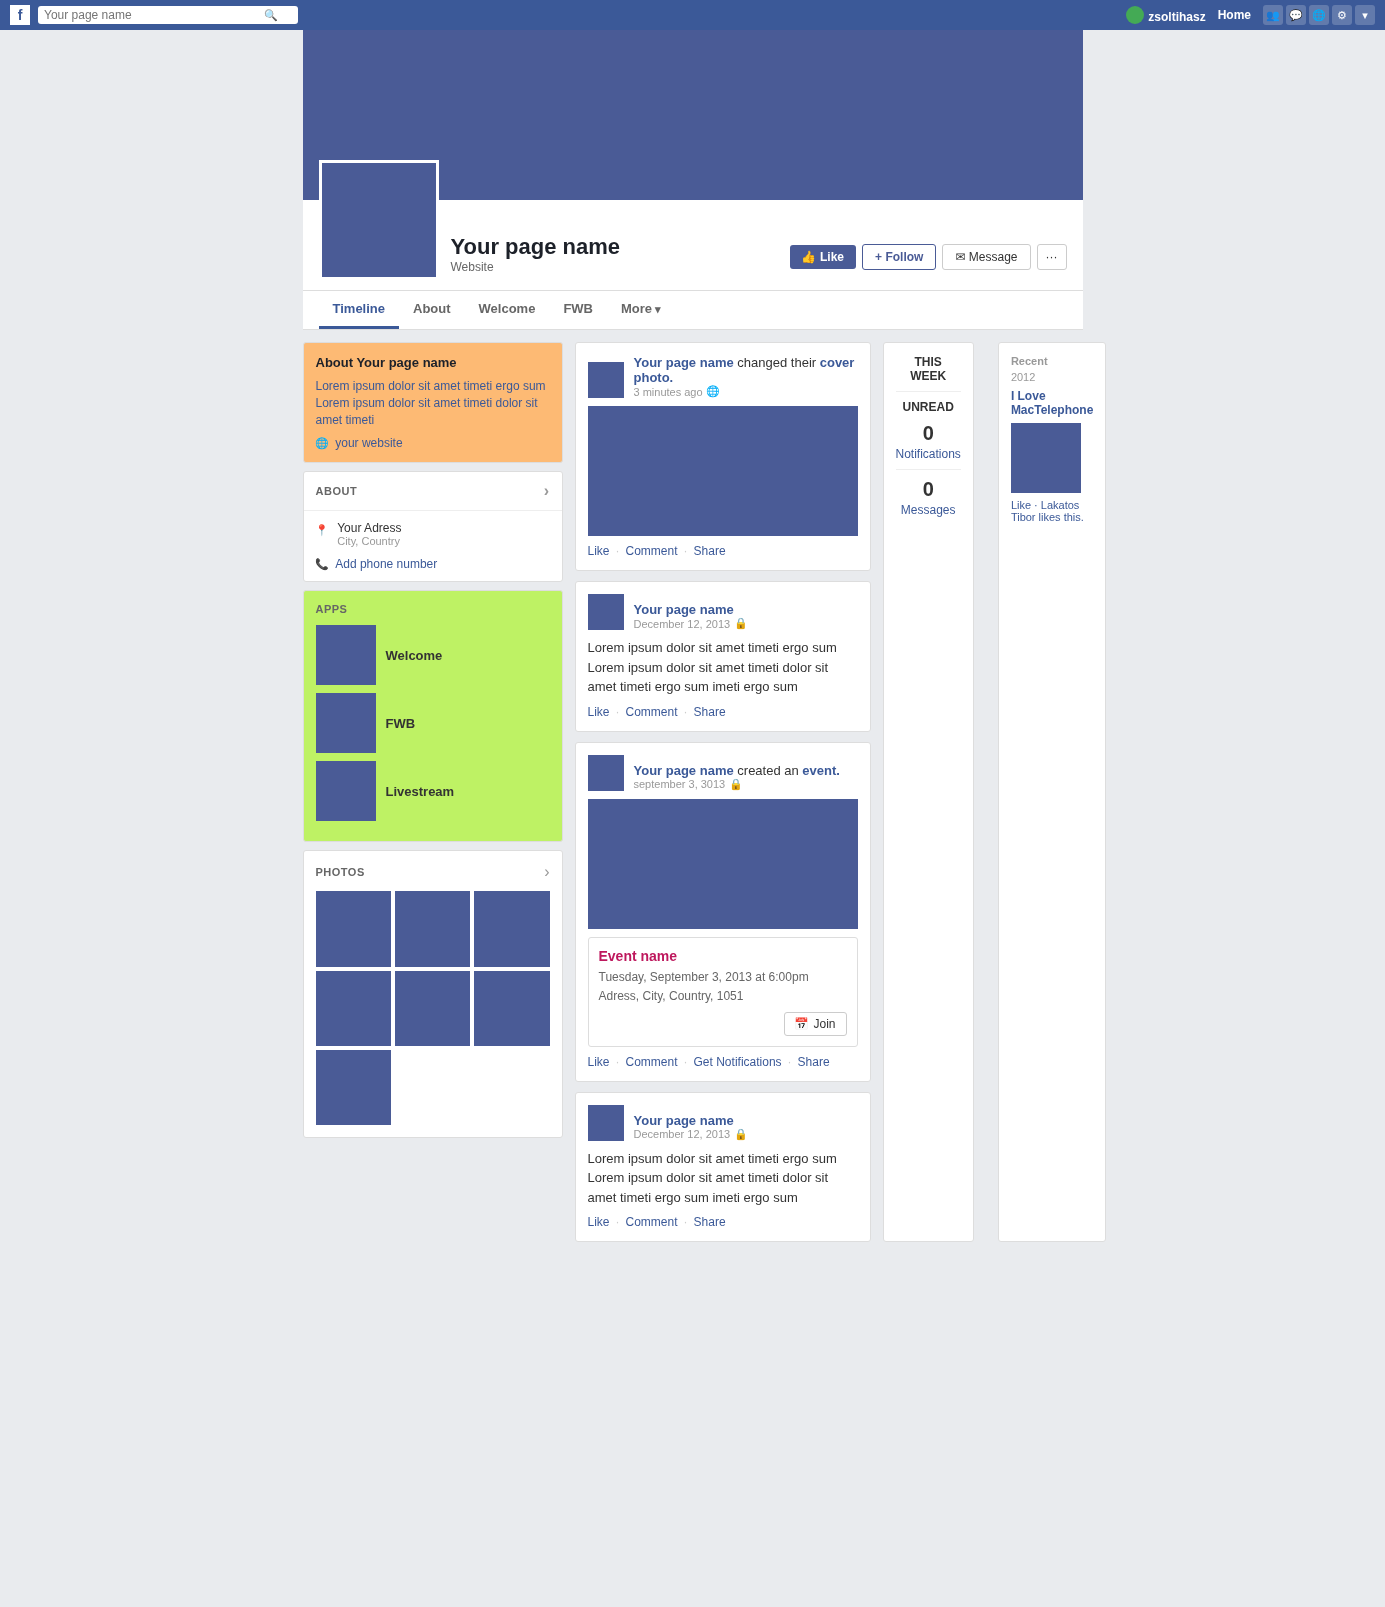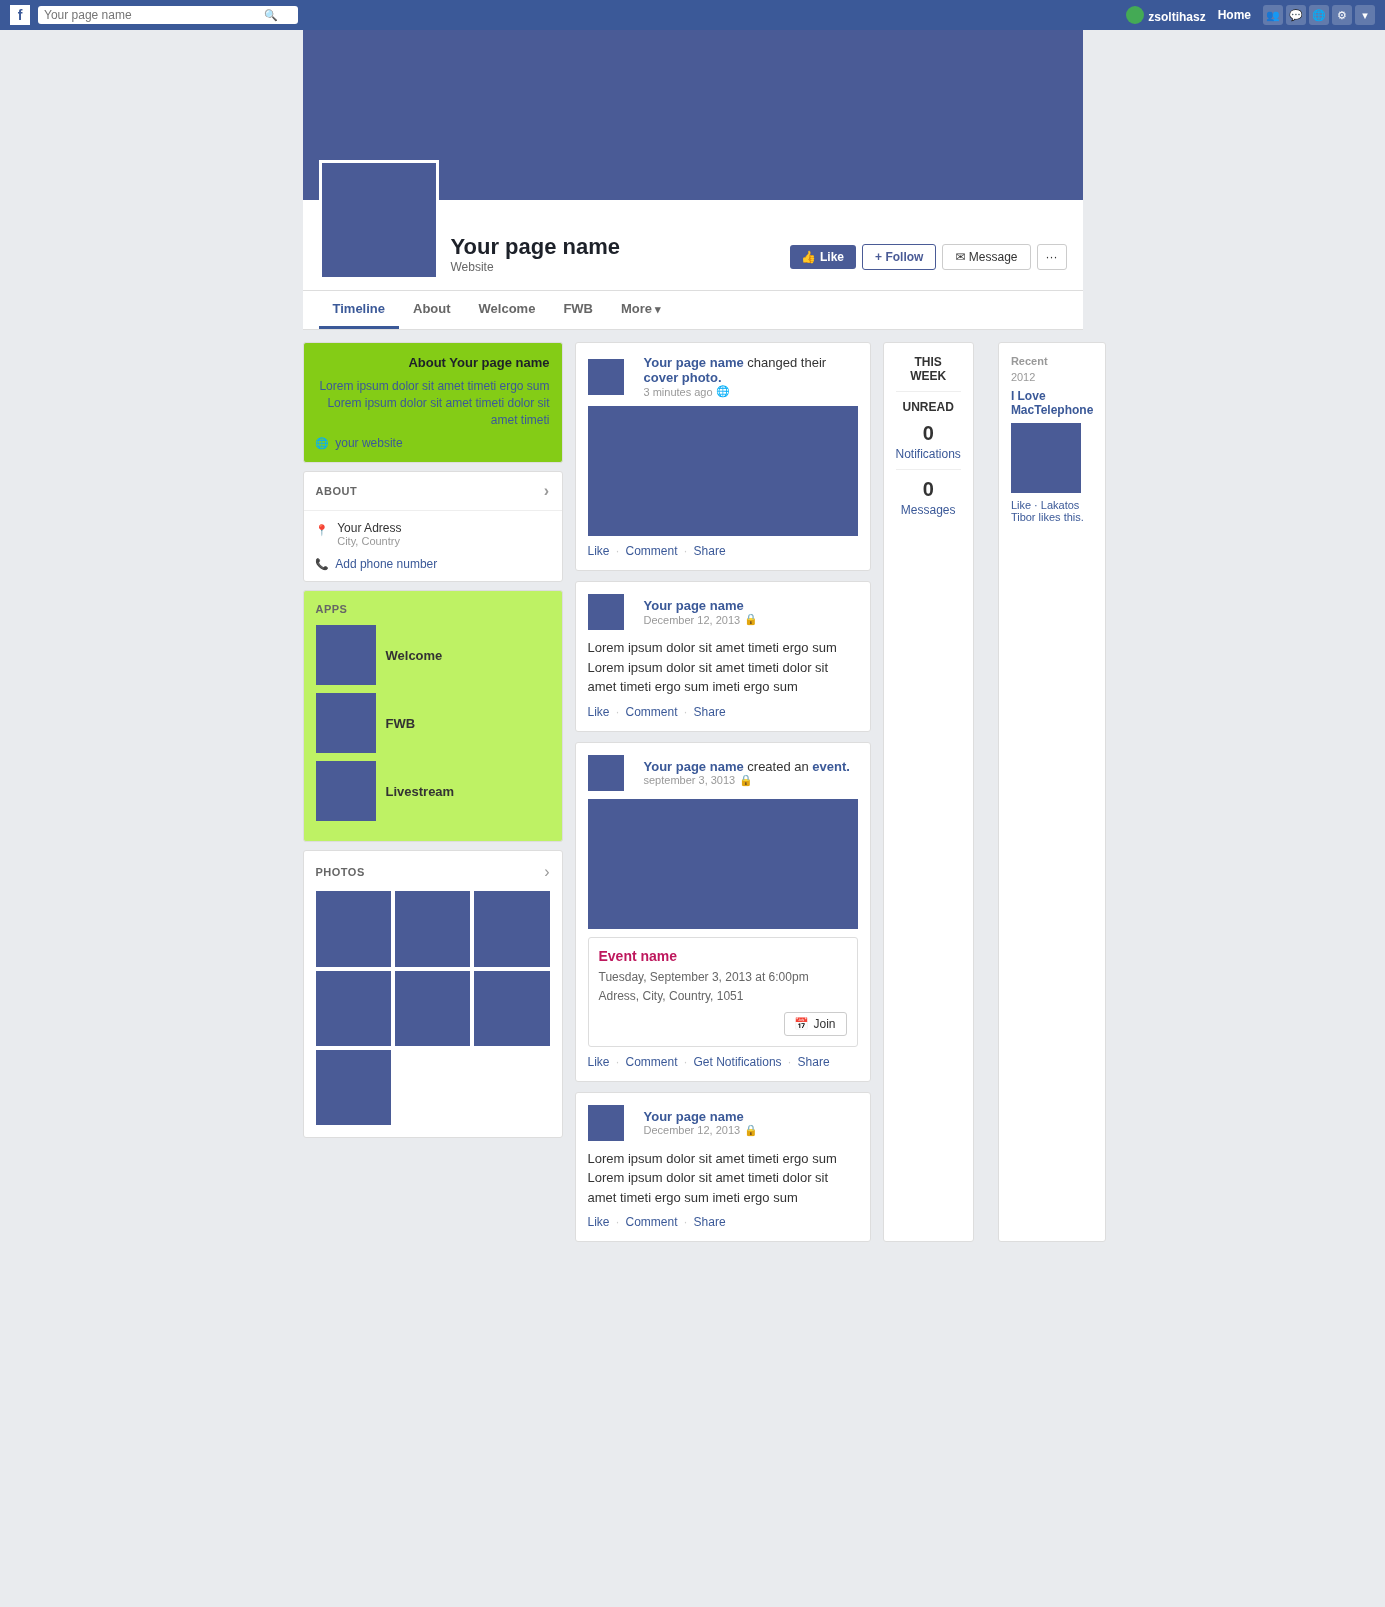--- a/index.html
+++ b/index.html
@@ -39,21 +39,21 @@
     .tabs-bar { background: #fff; border-bottom: 1px solid #ddd; display: flex; max-width: 780px; margin: 0 auto; padding: 0 16px; }
     .tab { padding: 10px 14px; font-size: 13px; color: #666; cursor: pointer; border-bottom: 3px solid transparent; font-weight: bold; }
     .tab.active { color: #3b5998; border-bottom: 3px solid #3b5998; }
     .tab-more { display: flex; align-items: center; gap: 3px; }
 
     
     .main-content { max-width: 780px; margin: 12px auto 0; display: flex; gap: 12px; padding: 0 0 20px; }
 
     
     .sidebar { width: 260px; flex-shrink: 0; display: flex; flex-direction: column; gap: 8px; }
-    .sidebar-card { background: #84cc16; border: 1px solid #ddd; border-radius: 3px; padding: 12px; text-align: right; }
+    .sidebar-card { background: #fdba74; border: 1px solid #ddd; border-radius: 3px; padding: 12px; }
     .sidebar-title { font-size: 13px; font-weight: bold; color: #1d2129; margin-bottom: 8px; }
     .sidebar-desc { font-size: 12px; color: #3b5998; line-height: 1.4; }
     .sidebar-website { display: flex; align-items: center; gap: 6px; margin-top: 8px; color: #3b5998; font-size: 12px; }
     .about-section { background: #fff; border: 1px solid #ddd; border-radius: 3px; }
     .about-header { display: flex; justify-content: space-between; align-items: center; padding: 10px 12px; font-size: 11px; font-weight: bold; color: #666; letter-spacing: 0.5px; cursor: pointer; border-bottom: 1px solid #eee; }
     .about-body { padding: 10px 12px; }
     .about-item { display: flex; gap: 8px; align-items: flex-start; margin-bottom: 10px; }
     .about-item-icon { color: #666; font-size: 13px; margin-top: 1px; }
     .about-item-text { font-size: 12px; color: #333; }
     .about-item-sub { font-size: 11px; color: #999; }
@@ -84,21 +84,21 @@
     .widget-divider { border-top: 1px solid #eee; margin: 8px 0; }
     .recent-label { font-size: 11px; color: #999; font-weight: bold; margin-bottom: 4px; }
     .recent-year { font-size: 11px; color: #999; margin-bottom: 6px; }
     .recent-page-name { font-size: 12px; color: #3b5998; font-weight: bold; margin-bottom: 6px; }
     .recent-thumb { width: 70px; height: 70px; background: #4a5b96; margin-bottom: 6px; }
     .recent-like { font-size: 11px; color: #3b5998; }
 
     
     .feed { flex: 1; display: flex; flex-direction: column; gap: 10px; }
     .post-card { background: #fff; border: 1px solid #ddd; border-radius: 3px; padding: 12px; }
-    .post-header { display: flex; align-items: center; gap: 20px; margin-bottom: 8px; }
+    .post-header { display: flex; align-items: flex-end; gap: 10px; margin-bottom: 8px; }
     .post-avatar { width: 36px; height: 36px; background: #4a5b96; flex-shrink: 0; }
     .post-meta { flex: 1; }
     .post-author { font-size: 13px; font-weight: bold; color: #3b5998; cursor: pointer; }
     .post-action { font-size: 13px; color: #333; }
     .post-time { font-size: 11px; color: #999; display: flex; align-items: center; gap: 4px; }
     .post-image { background: #4a5b96; width: 100%; height: 130px; margin-bottom: 8px; }
     .post-text { font-size: 13px; color: #333; line-height: 1.5; margin-bottom: 8px; }
     .post-actions { display: flex; gap: 6px; font-size: 12px; color: #3b5998; cursor: pointer; }
     .post-action-sep { color: #ccc; }
 

